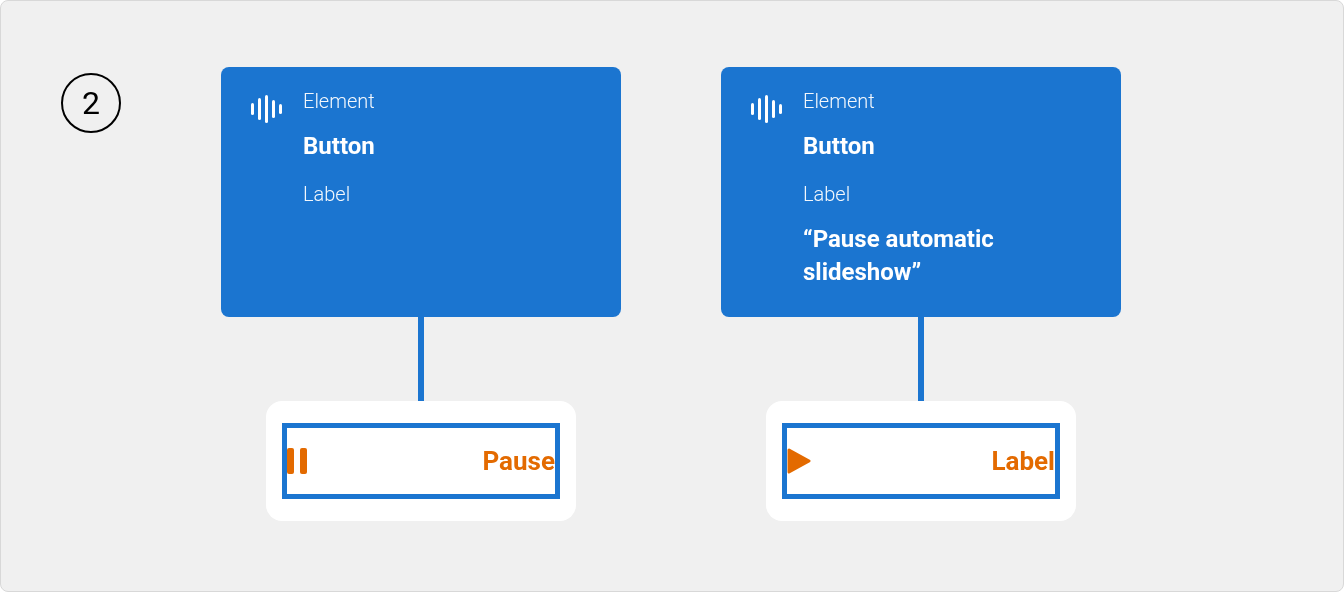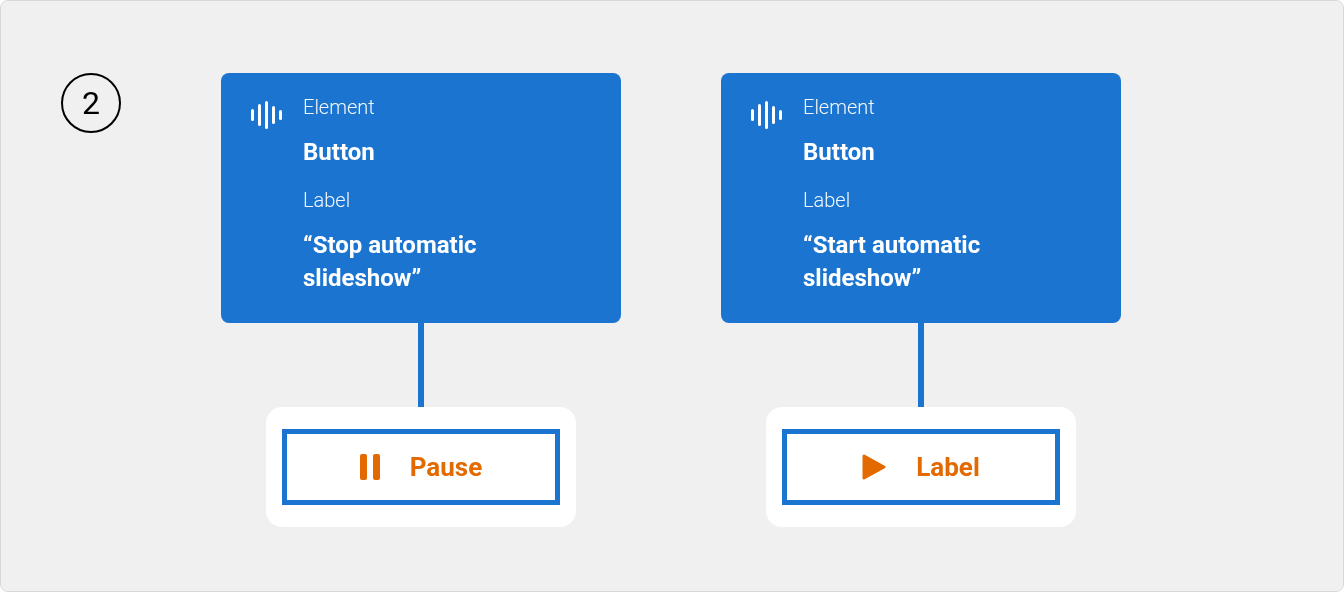--- a/index.html
+++ b/index.html
@@ -34,21 +34,21 @@
       border-radius: 50%;
       display: flex;
       align-items: center;
       justify-content: center;
       font-size: 32px;
       font-weight: 400;
       background: #f0f0f0;
     }
     .group {
       position: absolute;
-      top: 72px;
+      top: 66px;
       width: 400px;
     }
     .group.left {
       left: 220px;
     }
     .group.right {
       left: 720px;
     }
     .card {
       background: #1b75d0;
@@ -107,21 +107,21 @@
       position: relative;
       margin-top: -8px;
     }
     .action-button {
       width: 278px;
       height: 76px;
       border: 5px solid #1b75d0;
       background: #fff;
       display: flex;
       align-items: center;
-      justify-content: center;
+      justify-content: space-between;
       gap: 30px;
       color: #e36a00;
       font-size: 26px;
       font-weight: 700;
     }
     .action-button svg {
       display: block;
     }
   </style>
 </head>
@@ -145,21 +145,20 @@
             <rect x="30" y="9" width="3" height="10" rx="1.5" fill="#fff"></rect>
           </svg>
         </div>
         <div class="text-wrap">
           <div class="small-label">Element</div>
           <div class="big-value">Button</div>
         </div>
       </div>
       <div class="label-section">
         <div class="small-label">Label</div>
-        <div class="big-value">“Stop automatic slideshow”</div>
       </div>
     </div>
     <div class="connector"></div>
     <div class="button-pad">
       <div class="action-button">
         <span>
           <svg width="20" height="26" viewBox="0 0 20 26">
             <rect x="0" y="0" width="7" height="26" rx="2" fill="#e36a00"></rect>
             <rect x="13" y="0" width="7" height="26" rx="2" fill="#e36a00"></rect>
           </svg>
@@ -181,21 +180,21 @@
             <rect x="30" y="9" width="3" height="10" rx="1.5" fill="#fff"></rect>
           </svg>
         </div>
         <div class="text-wrap">
           <div class="small-label">Element</div>
           <div class="big-value">Button</div>
         </div>
       </div>
       <div class="label-section">
         <div class="small-label">Label</div>
-        <div class="big-value">“Start automatic slideshow”</div>
+        <div class="big-value">“Pause automatic slideshow”</div>
       </div>
     </div>
     <div class="connector"></div>
     <div class="button-pad">
       <div class="action-button">
         <span>
           <svg width="24" height="26" viewBox="0 0 24 26">
             <path d="M2 2 L22 13 L2 24 Z" fill="#e36a00" stroke="#e36a00" stroke-width="3" stroke-linejoin="round"></path>
           </svg>
         </span>

